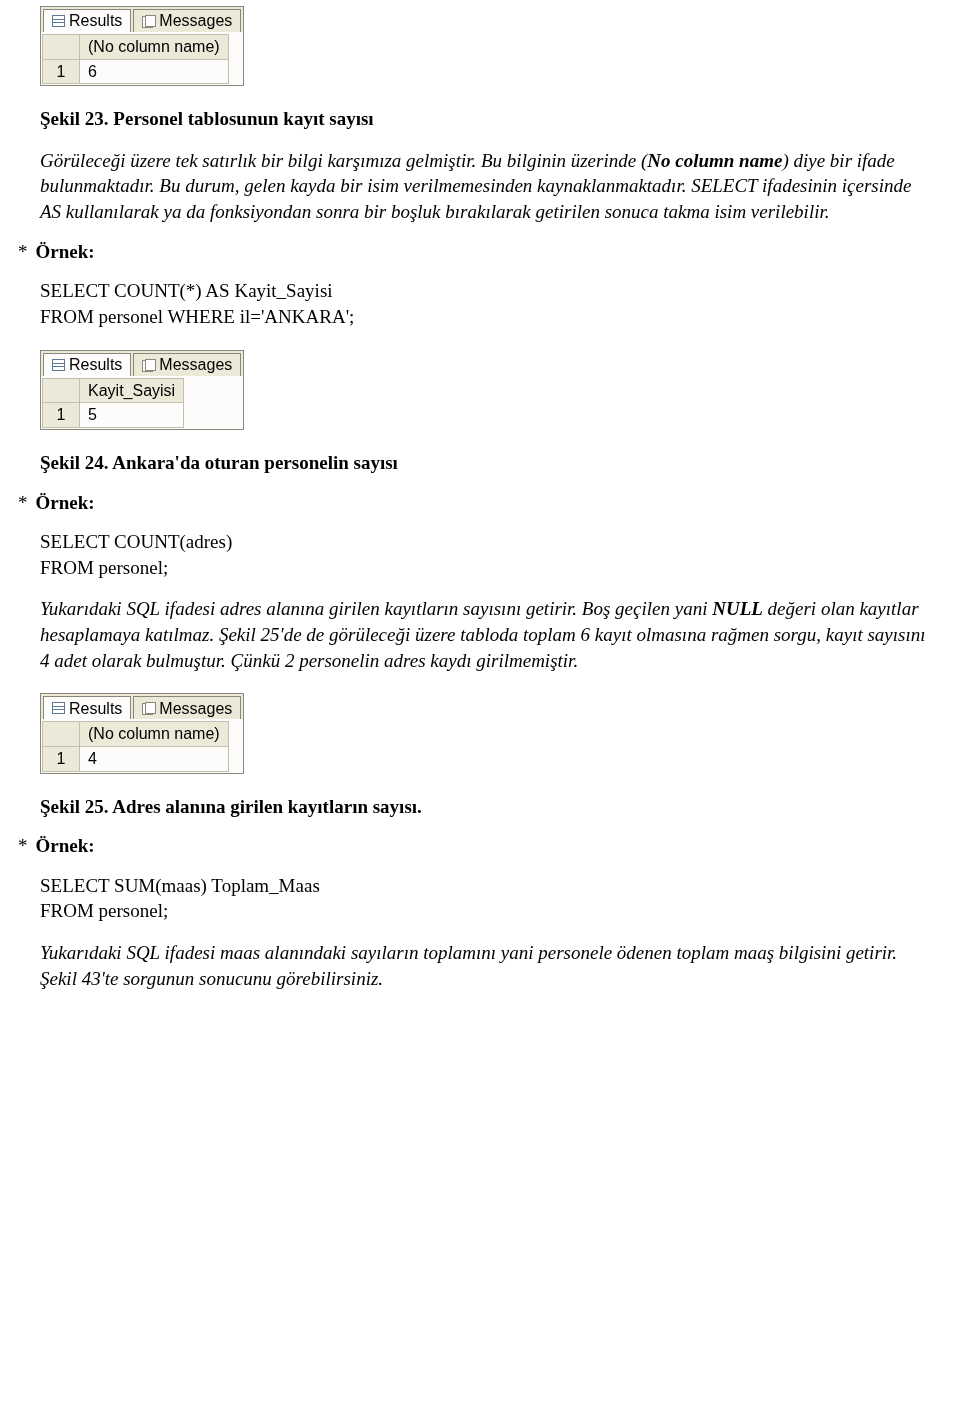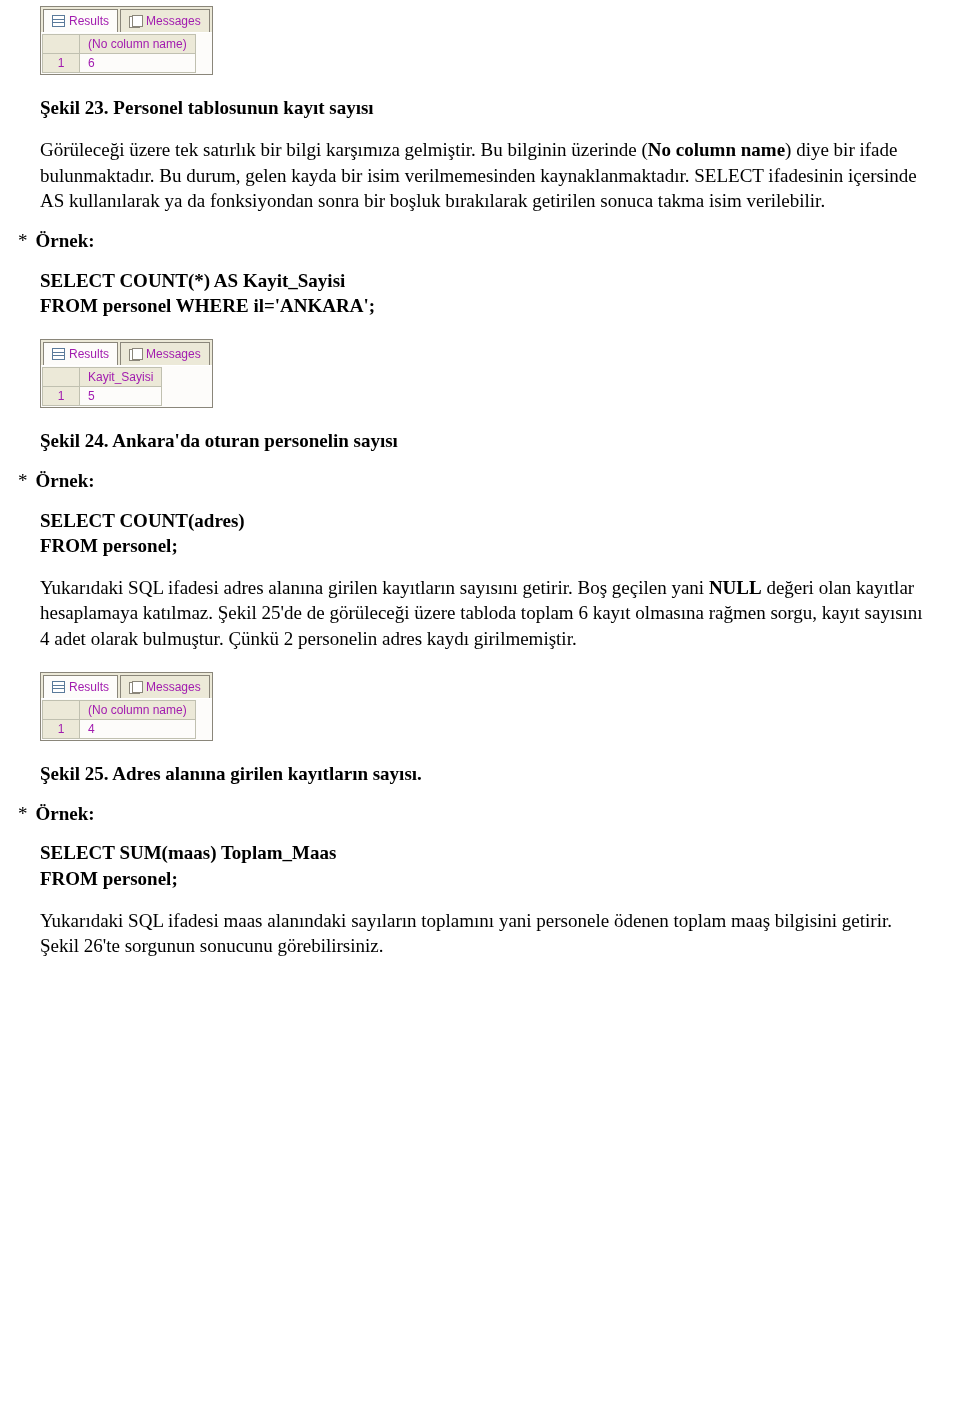--- a/index.html
+++ b/index.html
@@ -13,22 +13,22 @@
     width: 960px;
   }
   .page {
     padding: 0 30px 40px 40px;
   }
   .panel {
     display: inline-block;
     background: #ece9d8;
     border: 1px solid #8a867a;
     font-family: Tahoma, Arial, sans-serif;
-    font-size: 12px;
-    color: #a21caf;
+    font-size: 16px;
+    color: #000000;
     margin: 6px 0 14px 0;
   }
   .tabs {
     display: flex;
     align-items: flex-end;
     padding: 2px 2px 0 2px;
     gap: 2px;
   }
   .tab {
     display: flex;
@@ -104,31 +104,32 @@
     width: 9px; height: 10px;
     border: 1px solid #8a867a;
     background: #fff;
   }
   .caption {
     font-weight: bold;
     margin: 6px 0 14px 0;
   }
   .para {
     margin: 16px 0 14px 0;
+    font-style: italic;
   }
   .example-label {
     margin: 14px 0 14px -22px;
     font-weight: bold;
   }
   .ast {
     font-weight: normal;
     margin-right: 8px;
   }
   .sql {
-    font-weight: bold;
+    font-weight: normal;
     margin: 0 0 14px 0;
     white-space: pre-line;
   }
   b { font-weight: bold; }
 </style>
 </head>
 <body>
 
 <div class="page">
 
@@ -245,15 +246,15 @@
 
   <p class="caption">Şekil 25. Adres alanına girilen kayıtların sayısı.</p>
 
   <p class="example-label">
     <span class="ast">*</span><span>Örnek:</span>
   </p>
 
   <p class="sql">SELECT SUM(maas) Toplam_Maas
 FROM personel;</p>
 
-  <p class="para">Yukarıdaki SQL ifadesi maas alanındaki sayıların toplamını yani personele ödenen toplam maaş bilgisini getirir. Şekil 26'te sorgunun sonucunu görebilirsiniz.</p>
+  <p class="para">Yukarıdaki SQL ifadesi maas alanındaki sayıların toplamını yani personele ödenen toplam maaş bilgisini getirir. Şekil 43'te sorgunun sonucunu görebilirsiniz.</p>
 
 </div>
 
 </body></html>

